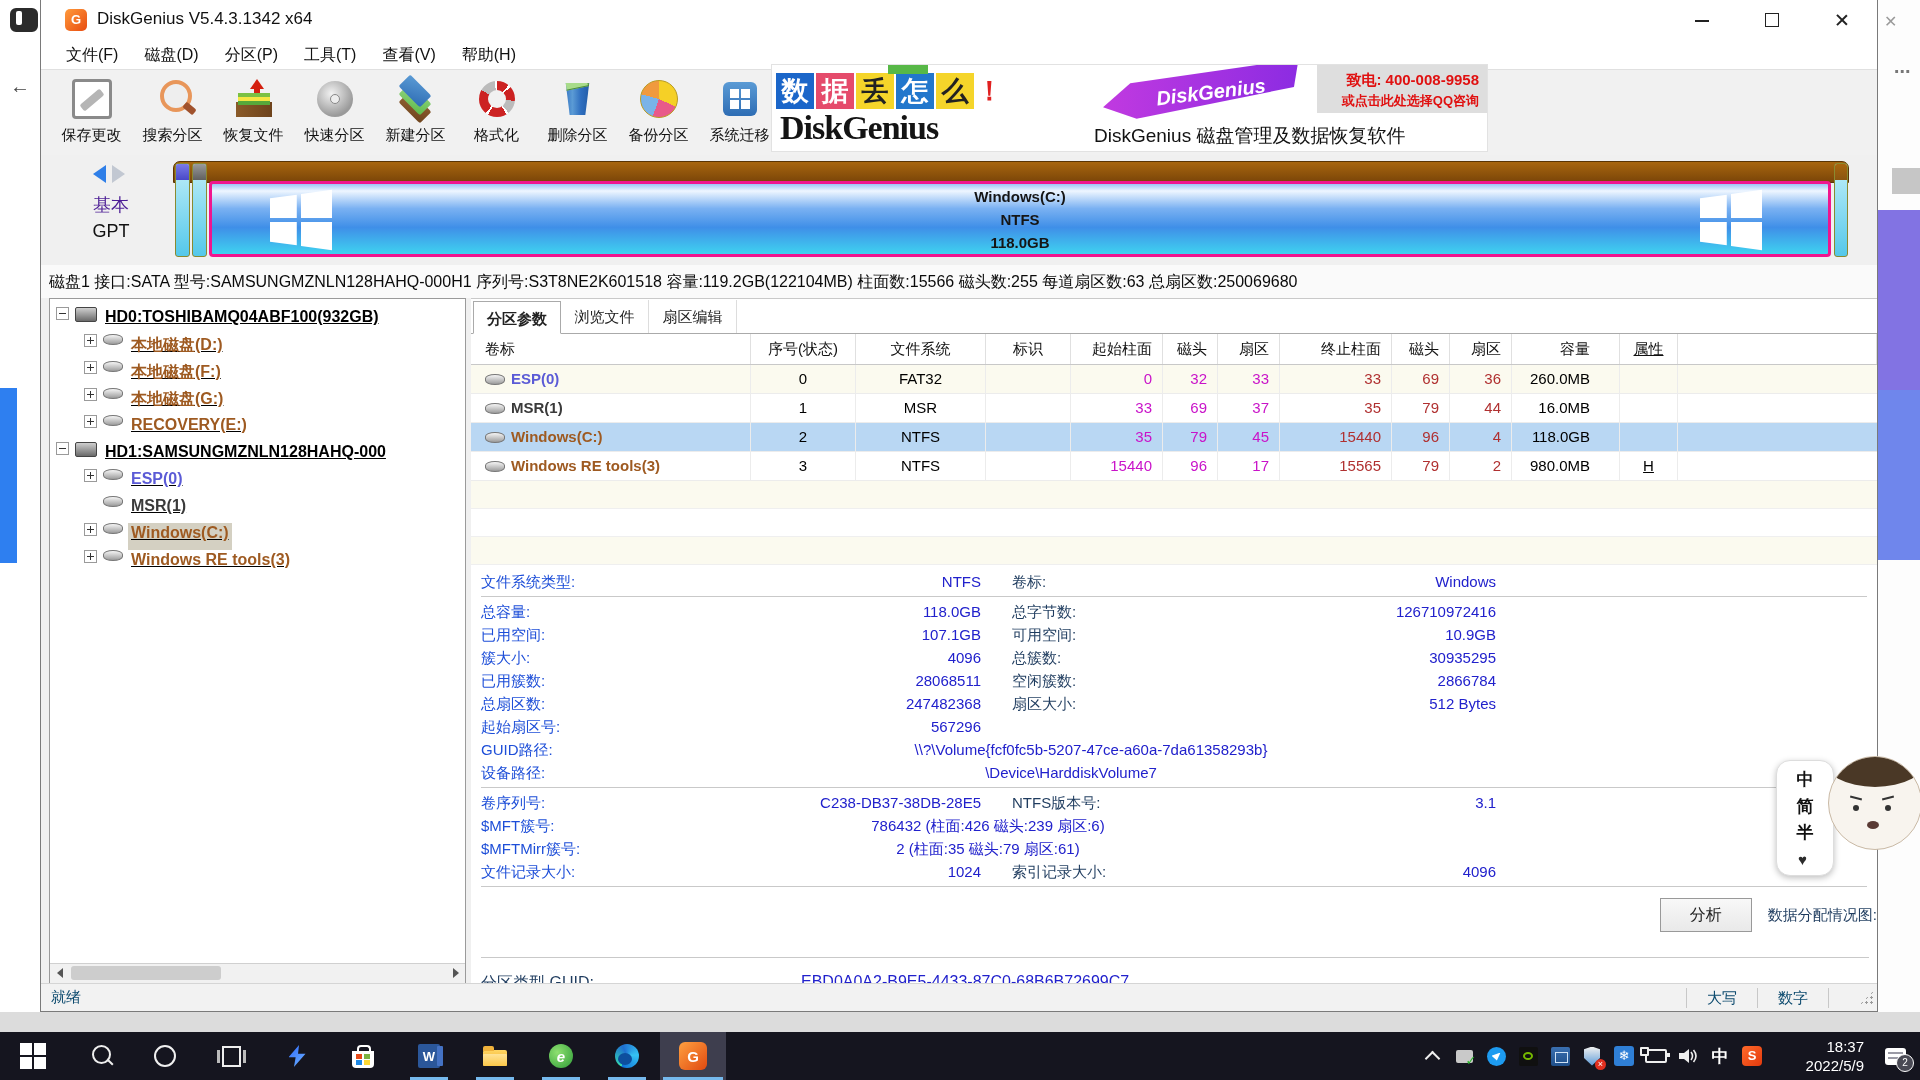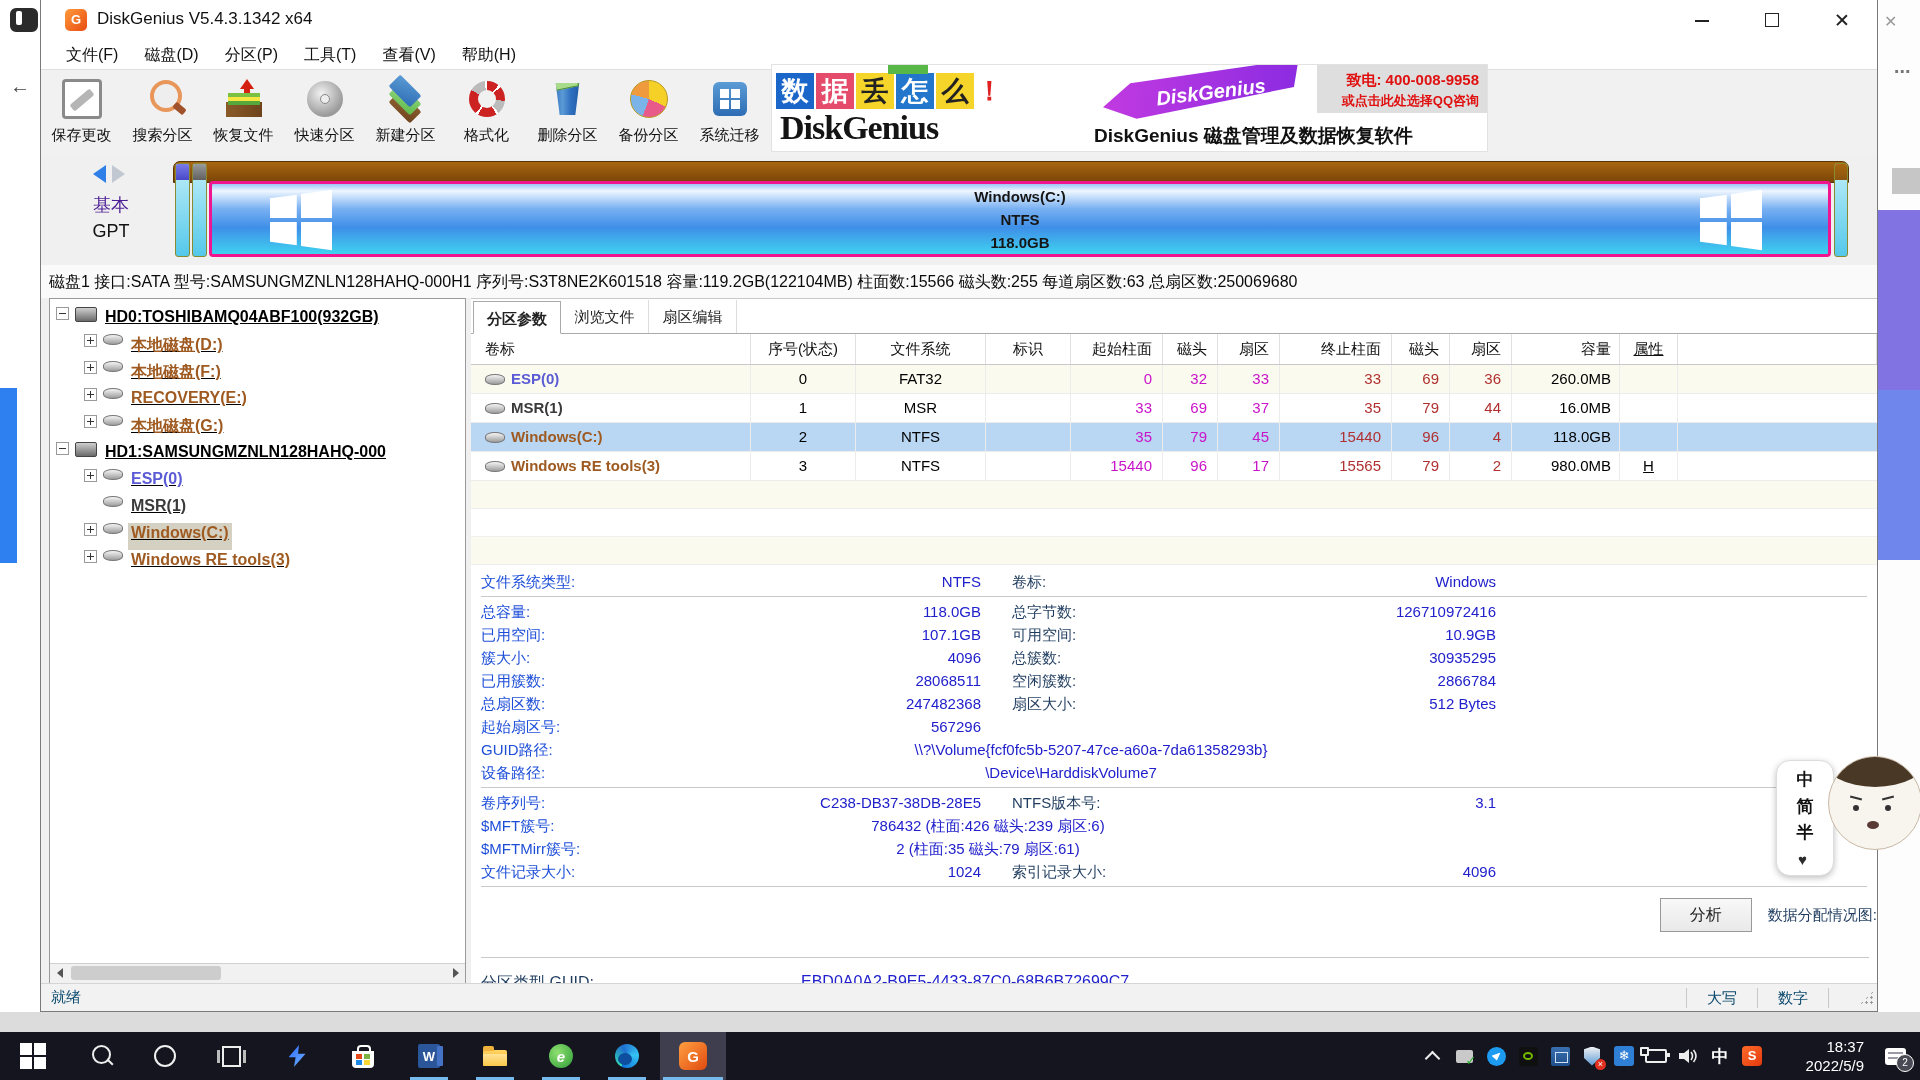--- a/index.html
+++ b/index.html
@@ -33,21 +33,21 @@
   .wbtn{width:70px;height:40px;display:flex;align-items:center;justify-content:center;}
   .ic-min{width:14px;height:1px;border-bottom:2px solid #222;}
   .ic-max{width:12px;height:12px;border:1.5px solid #222;}
   .ic-close{position:relative;width:14px;height:14px;}
   .ic-close::before,.ic-close::after{content:"";position:absolute;left:6px;top:0;width:1.6px;height:14px;background:#222;}
   .ic-close::before{transform:rotate(45deg);} .ic-close::after{transform:rotate(-45deg);}
 
   .menubar{position:absolute;left:0;top:40px;right:0;height:29px;background:#fff;display:flex;align-items:center;padding-left:12px;}
   .mitem{padding:0 13px;font-size:16px;color:#111;height:29px;line-height:29px;}
 
-  .toolbar{position:absolute;left:0;top:69px;right:0;height:86px;background:#f1f1f1;border-top:1px solid #e0e0e0;border-bottom:1px solid #cfcfcf;display:flex;}
+  .toolbar{position:absolute;left:0;top:69px;right:0;height:86px;background:#f1f1f1;border-top:1px solid #e0e0e0;border-bottom:1px solid #cfcfcf;display:flex;padding-left:10px;}
   .tbtn{width:81px;height:84px;display:flex;flex-direction:column;align-items:center;justify-content:flex-start;padding-top:6px;box-sizing:border-box;}
   .ticon{width:46px;height:46px;position:relative;display:flex;align-items:center;justify-content:center;}
   .tlabel{font-size:15px;color:#111;margin-top:4px;white-space:nowrap;}
   
   .i-save{width:34px;height:34px;border:3px solid #8a8a8a;border-radius:4px;background:#fff;position:relative;overflow:hidden;}
   .i-save::after{content:"";position:absolute;left:4px;top:14px;width:26px;height:8px;background:#b5b5b5;transform:rotate(-40deg);border-radius:2px;}
   .i-search{width:24px;height:24px;border:4px solid #e8965a;border-radius:50%;background:#eee;position:relative;margin:-6px -6px 0 0;}
   .i-search::after{content:"";position:absolute;left:19px;top:21px;width:13px;height:7px;background:#a0522d;transform:rotate(40deg);border-radius:2px;}
   .i-recover{width:40px;height:36px;position:relative;}
   .i-recover::before{content:"";position:absolute;left:2px;bottom:0;width:36px;height:15px;background:linear-gradient(90deg,#8a5a28,#6e431c);}
@@ -80,21 +80,21 @@
   .sb:nth-child(3){background:#f5d52a;color:#222;}
   .sb:nth-child(4){background:#2277cc;color:#fff;}
   .sb:nth-child(5){background:#f5d52a;color:#222;}
   .sb:nth-child(6){background:#fff;color:#e02020;width:22px;}
   .green-tile{position:absolute;left:116px;top:0;width:40px;height:9px;background:#57b847;}
   .bbrand{position:absolute;left:8px;top:44px;font-size:34px;font-weight:bold;color:#141414;letter-spacing:-1px;font-family:"Liberation Serif","DejaVu Serif",serif;}
   .ribbon{position:absolute;left:330px;top:6px;width:200px;height:44px;background:linear-gradient(100deg,#c23ae0,#8a2be2);clip-path:polygon(0 55%,15% 8%,100% 0,96% 62%,16% 90%);transform:rotate(-7deg);color:#fff;font-size:20px;font-weight:bold;font-style:italic;display:flex;align-items:center;justify-content:center;padding-left:18px;box-sizing:border-box;}
   .phonebox{position:absolute;right:0;top:0;width:170px;height:48px;background:#dedede;text-align:right;padding:6px 8px 0 0;box-sizing:border-box;}
   .phone{color:#e01010;font-size:15px;font-weight:bold;white-space:nowrap;}
   .qq{color:#e01010;font-size:13px;font-weight:bold;white-space:nowrap;margin-top:2px;}
-  .bsub{position:absolute;left:322px;top:58px;font-size:19px;font-weight:bold;color:#111;white-space:nowrap;}
+  .bsub{position:absolute;left:322px;top:58px;font-size:19px;font-weight:normal;color:#111;white-space:nowrap;}
 
   
   .diskzone{position:absolute;left:0;top:155px;right:0;height:110px;background:#f0f0f0;}
   .nav-arrows{position:absolute;left:52px;top:10px;display:flex;gap:6px;}
   .arr-left{width:0;height:0;border-top:9px solid transparent;border-bottom:9px solid transparent;border-right:13px solid #2f7fe8;}
   .arr-right{width:0;height:0;border-top:9px solid transparent;border-bottom:9px solid transparent;border-left:13px solid #c2c8d2;}
   .dz-style{position:absolute;left:40px;top:38px;width:60px;text-align:center;font-size:18px;color:#4c1d95;}
   .dz-scheme{position:absolute;left:40px;top:66px;width:60px;text-align:center;font-size:18px;color:#111;}
   .graphic{position:absolute;left:132px;top:6px;width:1676px;height:98px;}
   .brownbar{position:absolute;left:0;top:0;right:0;height:22px;background:linear-gradient(180deg,#a8660f,#7a4508);border:1px solid #5a3504;border-radius:7px 7px 0 0;box-sizing:border-box;}
@@ -140,21 +140,21 @@
   .thead{display:flex;height:30px;line-height:30px;font-size:15px;color:#111;border-bottom:1px solid #c8c8c8;}
   .trow{display:flex;height:28px;line-height:28px;font-size:15px;border-bottom:1px solid #ececec;}
   .erow{height:27px;border-bottom:1px solid #efefef;}
   .bg-cream{background:#fbfaef;} .bg-white{background:#fff;} .bg-sel{background:#b9d7f3;}
   .tc{box-sizing:border-box;border-right:1px solid #ececec;overflow:hidden;white-space:nowrap;}
   .thead .tc{border-right:1px solid #e0e0e0;}
   .tc-name{width:280px;padding-left:14px;display:flex;align-items:center;}
   .tc-seq{width:105px;text-align:center;} .tc-fs{width:130px;text-align:center;} .tc-flag{width:85px;text-align:center;}
   .tc-sc{width:92px;text-align:right;padding-right:10px;} .tc-sh{width:55px;text-align:right;padding-right:10px;} .tc-ss{width:62px;text-align:right;padding-right:10px;}
   .tc-ec{width:112px;text-align:right;padding-right:10px;} .tc-eh{width:58px;text-align:right;padding-right:10px;} .tc-es{width:62px;text-align:right;padding-right:10px;}
-  .tc-cap{width:108px;text-align:right;padding-right:8px;} .tc-attr{width:58px;text-align:center;text-decoration:underline;} .tc-fill{flex:1;border-right:none;}
+  .tc-cap{width:108px;text-align:right;padding-right:29px;} .tc-attr{width:58px;text-align:center;text-decoration:underline;} .tc-fill{flex:1;border-right:none;}
   .trow .tc-sc,.trow .tc-sh,.trow .tc-ss{color:#c913c9;}
   .trow .tc-ec,.trow .tc-eh,.trow .tc-es{color:#b03030;}
   .pname{font-weight:bold;margin-left:6px;}
   .rowic{flex:none;}
 
   
   .details{margin-top:5px;padding-left:10px;font-size:15px;}
   .drow{display:flex;height:23px;line-height:23px;white-space:nowrap;}
   .d-l1{width:240px;color:#1d4ed8;flex:none;}
   .d-v1{width:260px;text-align:right;color:#2121cc;flex:none;}
@@ -428,26 +428,26 @@
       <span class="tilabel c-brown">本地磁盘(D:)</span>
     </div>
     <div class="titem lv1">
       <span class="exp plus"></span>
       <span class="nico ic-part"></span>
       <span class="tilabel c-brown">本地磁盘(F:)</span>
     </div>
     <div class="titem lv1">
       <span class="exp plus"></span>
       <span class="nico ic-part"></span>
-      <span class="tilabel c-brown">RECOVERY(E:)</span>
+      <span class="tilabel c-brown">本地磁盘(G:)</span>
     </div>
     <div class="titem lv1">
       <span class="exp plus"></span>
       <span class="nico ic-part"></span>
-      <span class="tilabel c-brown">本地磁盘(G:)</span>
+      <span class="tilabel c-brown">RECOVERY(E:)</span>
     </div>
     <div class="titem lv0">
       <span class="exp"></span>
       <span class="nico ic-hdd"></span>
       <span class="tilabel c-black">HD1:SAMSUNGMZNLN128HAHQ-000</span>
     </div>
     <div class="titem lv1">
       <span class="exp plus"></span>
       <span class="nico ic-part"></span>
       <span class="tilabel c-blue">ESP(0)</span>

